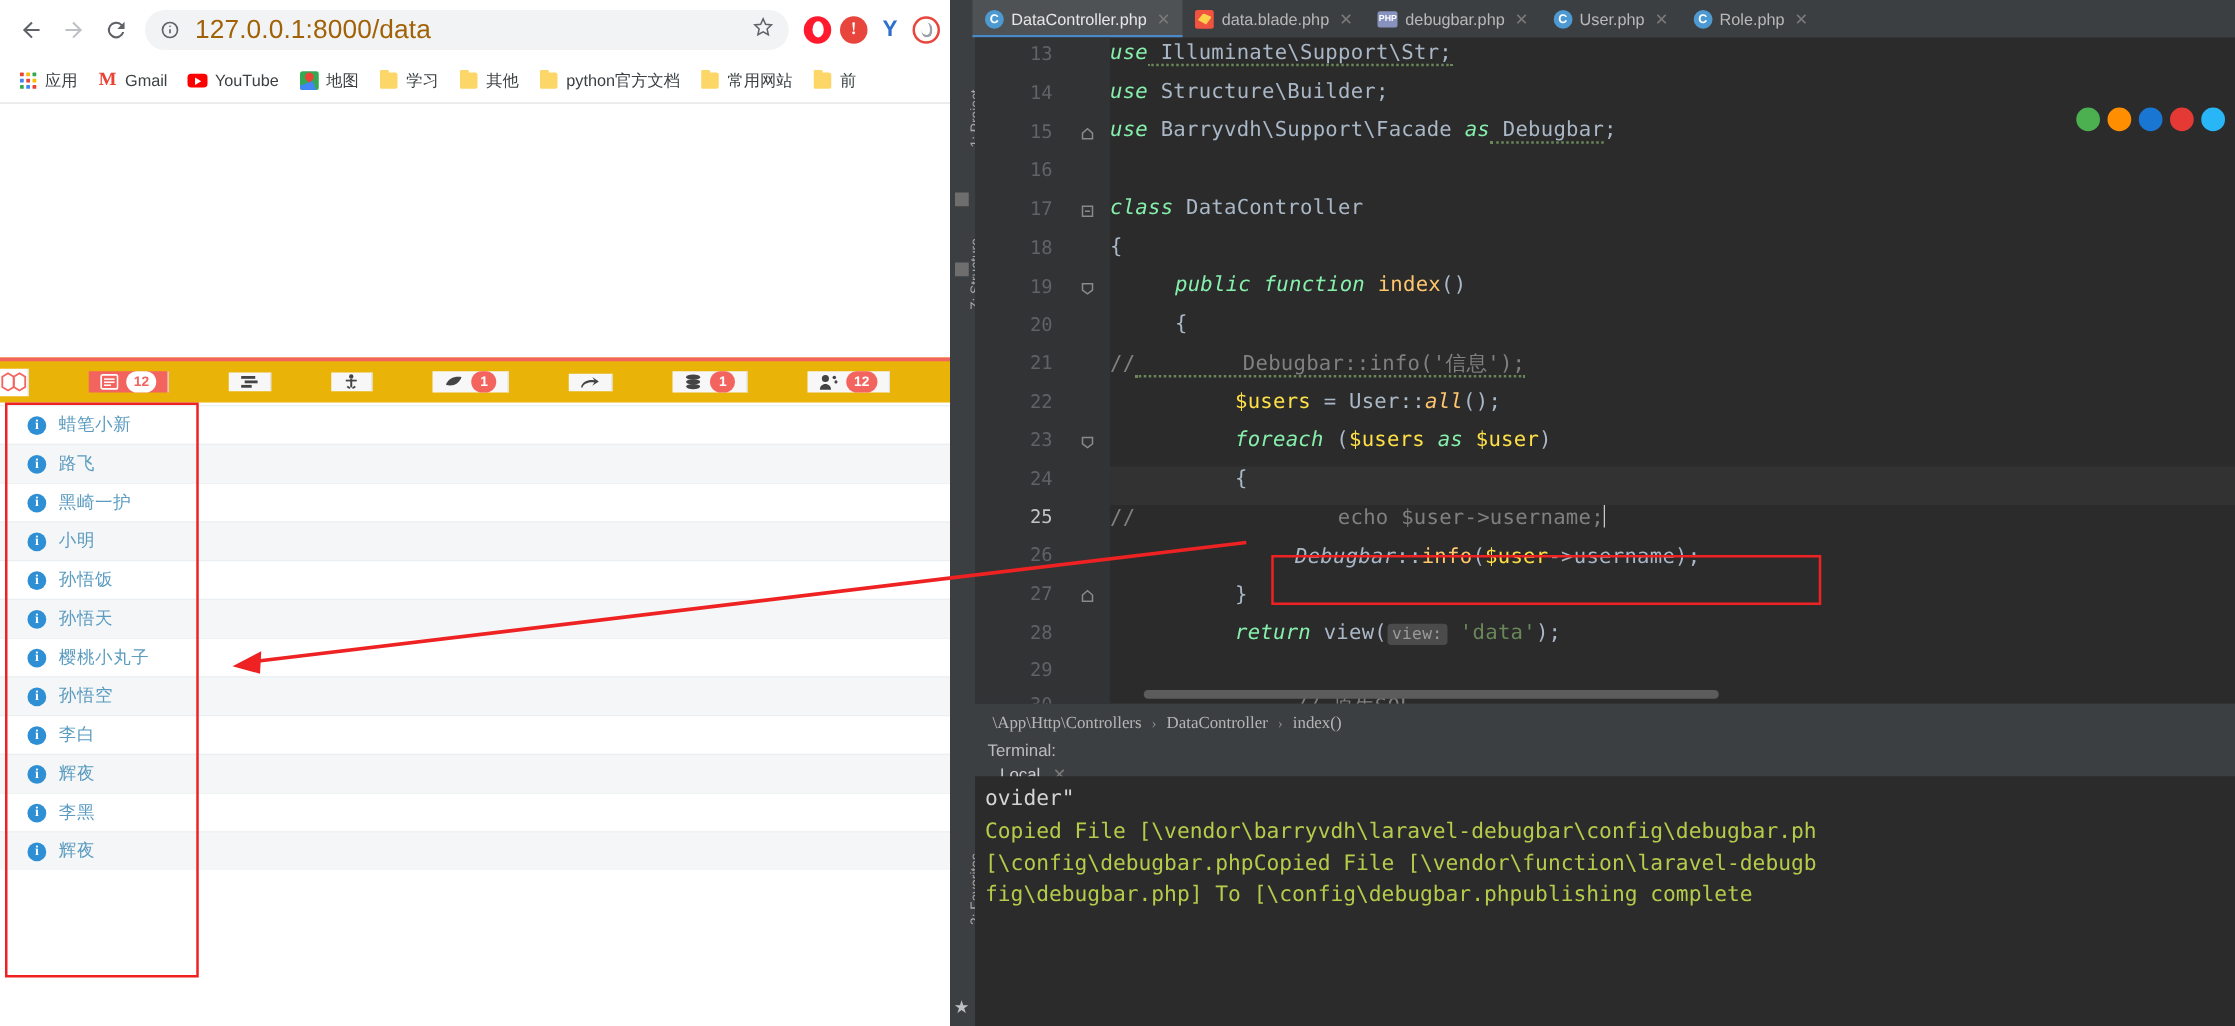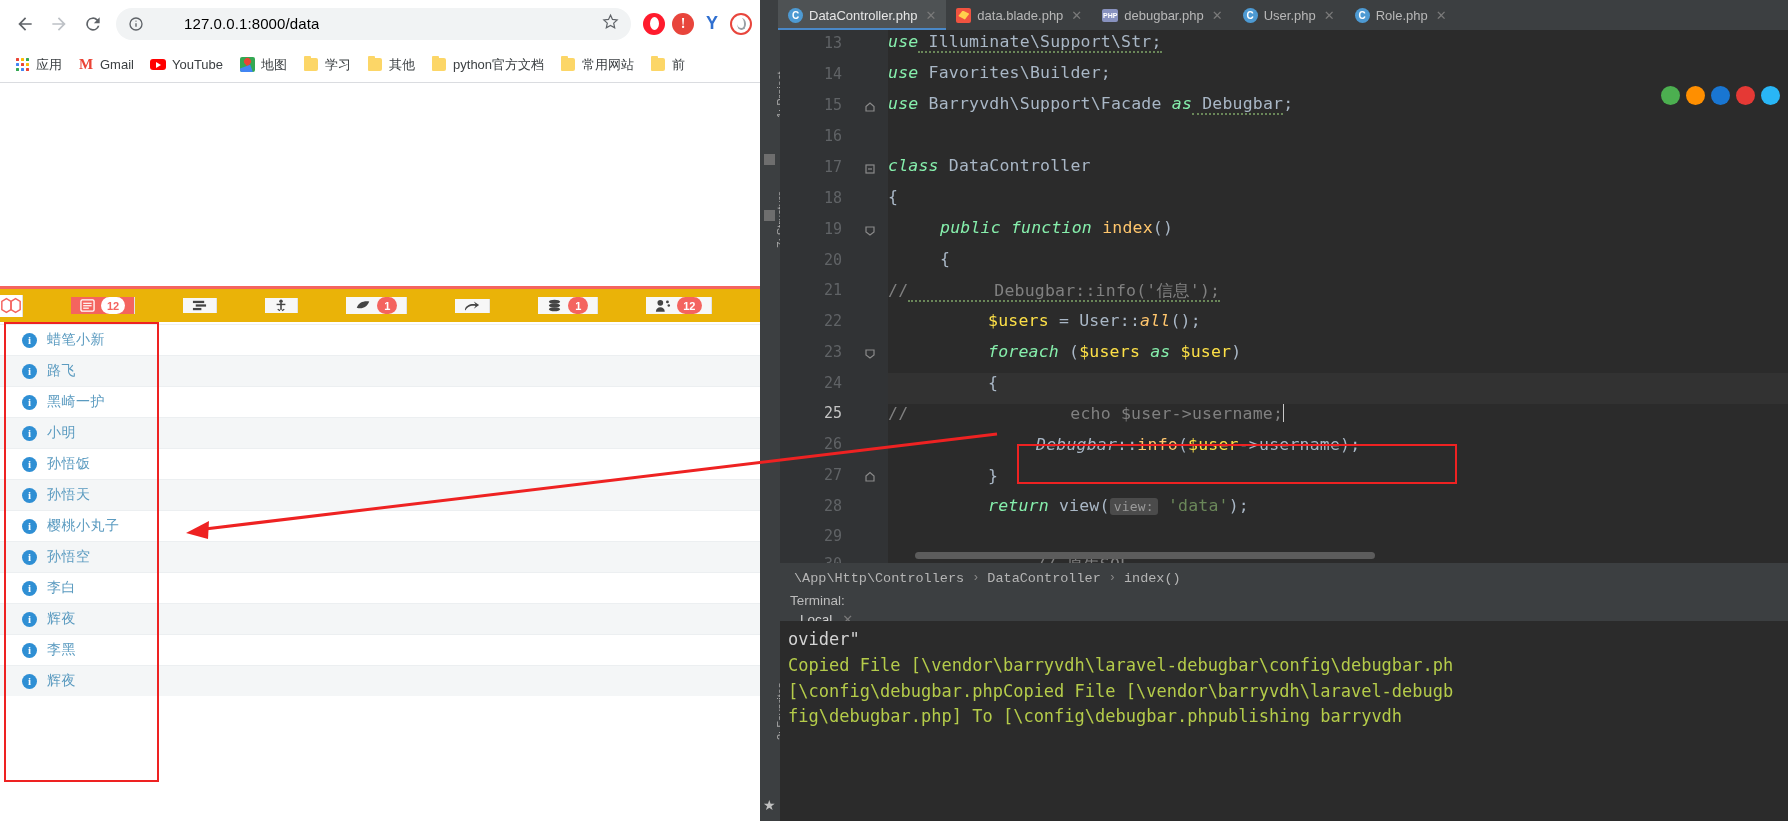--- a/index.html
+++ b/index.html
@@ -33,22 +33,22 @@
     flex: 1 1 auto; height: 32px; margin: 0 8px 0 6px;
     background: #f1f3f4; border-radius: 16px;
     display: flex; align-items: center; padding: 0 12px;
     position: relative;
   }
   .omnibox .info-circle {
     width: 16px; height: 16px; margin-right: 12px;
     color: #5f6368; flex: 0 0 auto;
   }
   .omnibox .url {
-    font-size: 15px; color: #000000; letter-spacing: .1px;
-    white-space: nowrap; overflow: hidden; margin-left: 28px;
+    font-size: 21px; color: #a16207; letter-spacing: .1px;
+    white-space: nowrap; overflow: hidden;
   }
   .omnibox .star { margin-left: auto; color: #5f6368; }
   .ext-icons { display: flex; align-items: center; gap: 7px; padding-left: 4px; }
   .ext { width: 22px; height: 22px; border-radius: 50%; position: relative;
          display: flex; align-items: center; justify-content: center; flex: 0 0 auto; }
   .ext-opera { background: #ff1b2d; }
   .ext-opera::after { content:""; width:9px; height:13px; border-radius:50%; background:#fff; }
   .ext-red { background: #e8453c; color: #fff; font-size: 14px; font-weight: bold;
              font-family: "Liberation Serif", serif; }
   .ext-v { color: #2f6fd0; font-size: 18px; font-weight: 700; }
@@ -237,21 +237,21 @@
            vertical-align:-3px; }
 
   .hscroll {
     position:absolute; left:135px; bottom:4px; width: 460px; height:7px;
     background:#5c5c5c; border-radius:4px;
   }
 
   .breadcrumb {
     position:absolute; left:20px; right:0; top:533px; height:30px;
     background:#3c3f41; display:flex; align-items:center; gap:8px;
-    padding-left:14px; font-family:Liberation Mono, monospace;
+    padding-left:14px; font-family:Liberation Serif, serif;
     font-size:13.5px; color:#b5b5b5;
   }
   .bc-sep { color:#8a8a8a; font-size:12px; }
 
   .terminal-hdr {
     position:absolute; left:20px; right:0; top:563px; height:28px;
     background:#3c3f41; display:flex; gap:0;
     padding-left:10px; font-family:"Liberation Sans",sans-serif; font-size:13.5px;
     color:#bcbcbc;
     flex-direction:column;
@@ -649,21 +649,21 @@
           </span>
           <span class="fold" style="top:438px">
             <svg width="12" height="12" viewBox="0 0 12 12" fill="none" stroke="#8a8a8a" stroke-width="1.2">
                 <path d="M2 5L6 1.5 10 5v5H2z"></path>
               </svg>
           </span>
         </div>
 
         <div class="code-area">
           <div class="cl" style="top:2px"><span class="kw">use</span><span class="plain sq-underline"> Illuminate\Support\Str;</span></div>
-          <div class="cl" style="top:33px"><span class="kw">use</span><span class="plain"> Favorites\Builder</span><span class="plain">;</span></div>
+          <div class="cl" style="top:33px"><span class="kw">use</span><span class="plain"> Structure\Builder</span><span class="plain">;</span></div>
           <div class="cl" style="top:64px"><span class="kw">use</span><span class="plain"> Barryvdh\Support\Facade </span><span class="kw">as</span><span class="plain sq-underline"> Debugbar</span><span class="plain">;</span></div>
           <div class="cl" style="top:126px"><span class="kw">class</span><span class="plain"> DataController</span></div>
           <div class="cl" style="top:157px"><span class="plain">{</span></div>
           <div class="cl" style="left:52px;top:188px"><span class="kw">public function</span><span class="fn"> index</span><span class="plain">()</span></div>
           <div class="cl" style="left:52px;top:219px"><span class="plain">{</span></div>
           <div class="cl" style="top:250px"><span class="cmt">//</span><span class="cmt sq-underline" style="padding-left:86px">Debugbar::info('信息');</span></div>
           <div class="cl" style="left:100px;top:281px"><span class="var">$users</span><span class="plain"> = </span><span class="plain">User::</span><span class="fn static-it">all</span><span class="plain">();</span></div>
           <div class="cl" style="left:100px;top:312px"><span class="kw">foreach</span><span class="plain"> (</span><span class="var">$users</span><span class="kw"> as </span><span class="var">$user</span><span class="plain">)</span></div>
           <div class="cl" style="left:100px;top:343px"><span class="plain">{</span></div>
           <div class="cl" style="top:374px"><span class="cmt">//</span><span class="cmt" style="padding-left:162px">echo $user-&gt;username;</span><span class="caret"></span></div>
@@ -694,22 +694,22 @@
         <span class="th-tab">
           <span>Local (2)</span>
           <span class="tab-x">✕</span>
         </span>
         <span class="th-plus">+</span>
       </div>
 
       <div class="terminal-out">
         <div class="t-white">ovider"</div>
         <div class="t-green">Copied File [\vendor\barryvdh\laravel-debugbar\config\debugbar.ph</div>
-        <div class="t-green">[\config\debugbar.phpCopied File [\vendor\barryvdh\laravel-debugb</div>
-        <div class="t-green">fig\debugbar.php] To [\config\debugbar.phpublishing barryvdh</div>
+        <div class="t-green">[\config\debugbar.phpCopied File [\vendor\function\laravel-debugb</div>
+        <div class="t-green">fig\debugbar.php] To [\config\debugbar.phpublishing complete</div>
       </div>
     </div>
   </div>
 
   <svg class="arrow-layer" width="1788" height="821">
     <line x1="997" y1="434" x2="205" y2="529" stroke="#ee2222" stroke-width="3"></line>
     <polygon points="186,533 209,521 208,539" fill="#ee2222"></polygon>
   </svg>
 
   <div class="ext-float">

